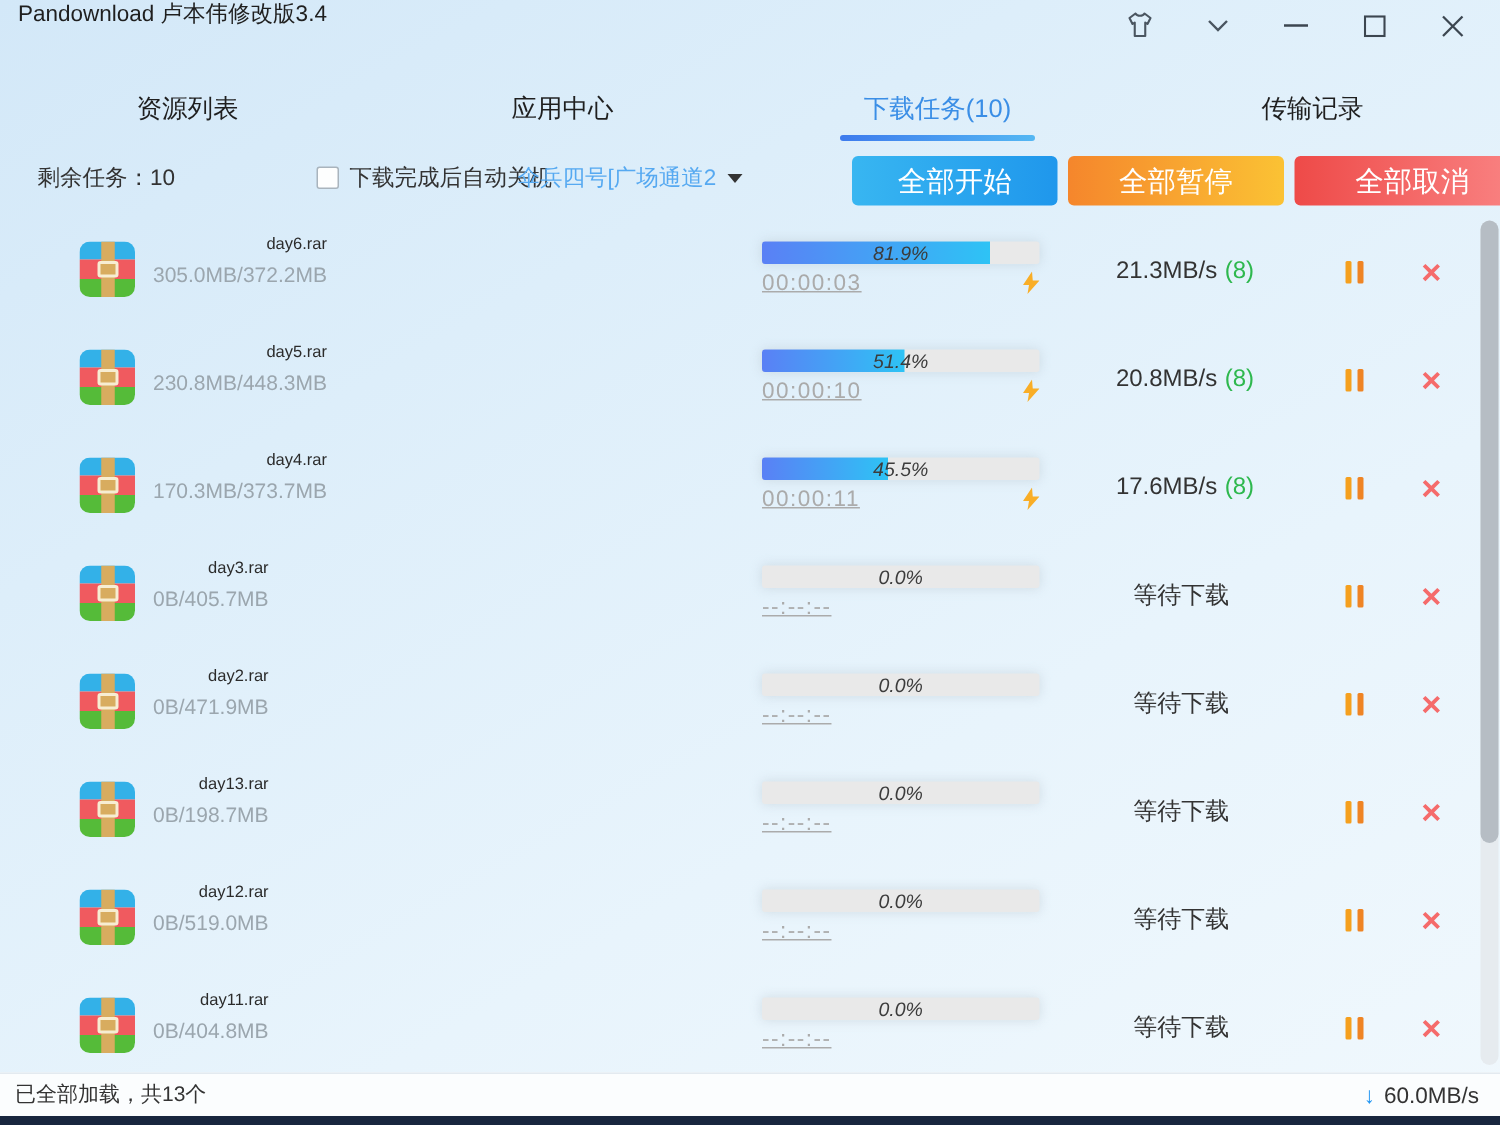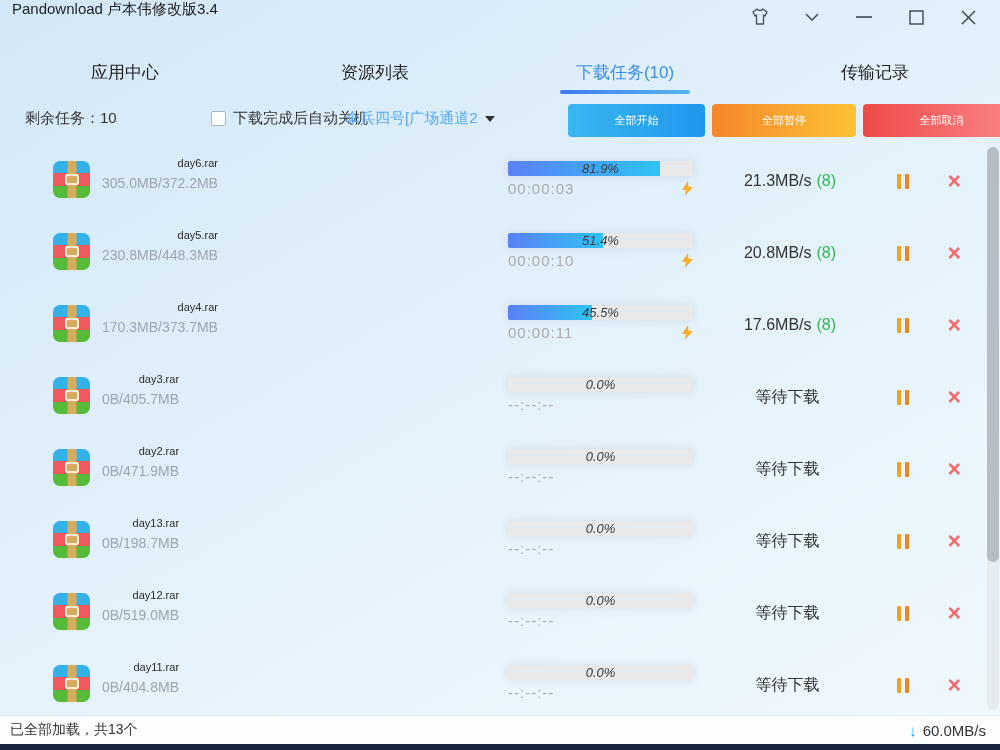--- a/index.html
+++ b/index.html
@@ -41,21 +41,21 @@
     width:15px; height:15px; border:1px solid #a9b4bd; background:#fdfefe; border-radius:2px;
     margin-right:7px; display:inline-block;
   }
   .channel{ position:absolute; left:345px; top:12px; display:flex; align-items:center; font-size:15px; color:#56a9f1; cursor:default; }
   .channel .caret{
     margin-left:7px; width:0; height:0;
     border-left:5px solid transparent; border-right:5px solid transparent; border-top:6px solid #333;
   }
   .btn{
     position:absolute; top:7px; height:33px; border:none; border-radius:4px;
-    color:#fff; font-size:11px; font-family:inherit; cursor:default;
+    color:#fff; font-size:19px; font-family:inherit; cursor:default;
   }
   .btn.start { left:568px; width:137px; background:linear-gradient(90deg,#38b6f1,#1f97ec); }
   .btn.pause { left:712px; width:144px; background:linear-gradient(90deg,#f5862c,#fbc234);font-family:Liberation Mono, monospace; }
   .btn.cancel{ left:863px; width:157px; background:linear-gradient(90deg,#ee4a48,#fa8686); }
   
   .tasklist{ position:relative; height:570px; overflow:hidden; }
   .task-row{ position:relative; height:72px; }
   .rar-icon{
     position:absolute; left:53px; top:16px; width:37px; height:37px;
     border-radius:7px; overflow:hidden;
@@ -82,21 +82,21 @@
   .bar .fill{
     position:absolute; left:0; top:0; height:100%; border-radius:2px 0 0 2px;
     background:linear-gradient(90deg,#5a80f5,#2ec3f5);
   }
   .bar .pct{
     position:absolute; left:0; right:0; top:0; height:100%;
     display:flex; align-items:center; justify-content:center;
     font-size:13px; color:#3c3c3c;font-style:italic;
   }
   .subrow{ display:flex; align-items:center; justify-content:space-between; margin-top:4px; }
-  .time{ font-size:15px; color:#ababab; letter-spacing:1px; }
+  .time{ font-size:15px; color:#ababab; letter-spacing:1px;text-decoration:underline; }
   .bolt{ display:flex; align-items:center; }
   .speedcol{
     position:absolute; left:705px; top:0; width:170px; height:72px;
     display:flex; align-items:center; justify-content:center; gap:5px;
     font-size:16px; color:#333;
   }
   .speedcol .threads{ color:#2eb84e; }
   .actions{
     position:absolute; left:893px; top:0; width:72px; height:72px;
     display:flex; align-items:center; justify-content:space-between; padding:0 4px;
@@ -159,24 +159,24 @@
         <svg width="15" height="15" viewBox="0 0 15 15">
             <line x1="1" y1="1" x2="14" y2="14" stroke="#3c4650" stroke-width="1.5"></line>
             <line x1="14" y1="1" x2="1" y2="14" stroke="#3c4650" stroke-width="1.5"></line>
           </svg>
       </span>
     </div>
   </div>
 
   <div class="tabbar" id="tabbar">
       <div class="tab">
+        <span>资源列表</span>
+      </div>
+      <div class="tab">
         <span>应用中心</span>
-      </div>
-      <div class="tab">
-        <span>资源列表</span>
       </div>
       <div class="tab active">
         <span>下载任务(10)</span>
         <div class="underline"></div>
       </div>
       <div class="tab">
         <span>传输记录</span>
       </div>
     </div>
 

